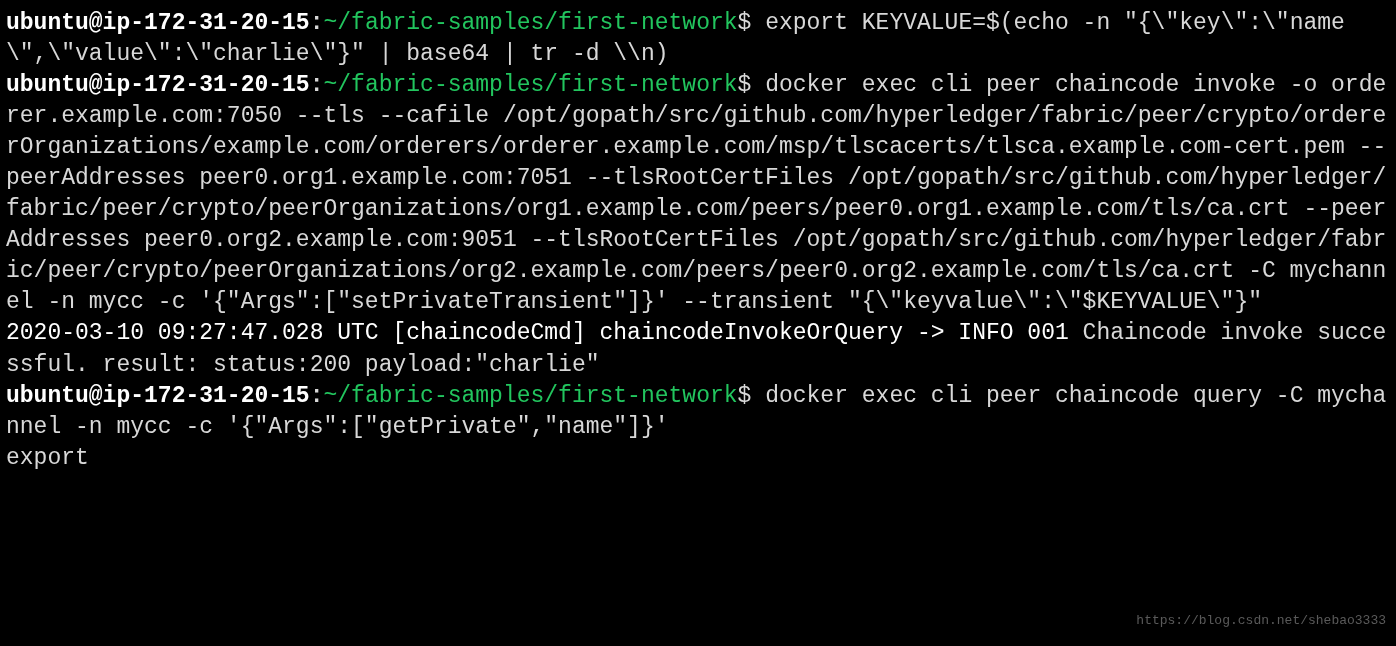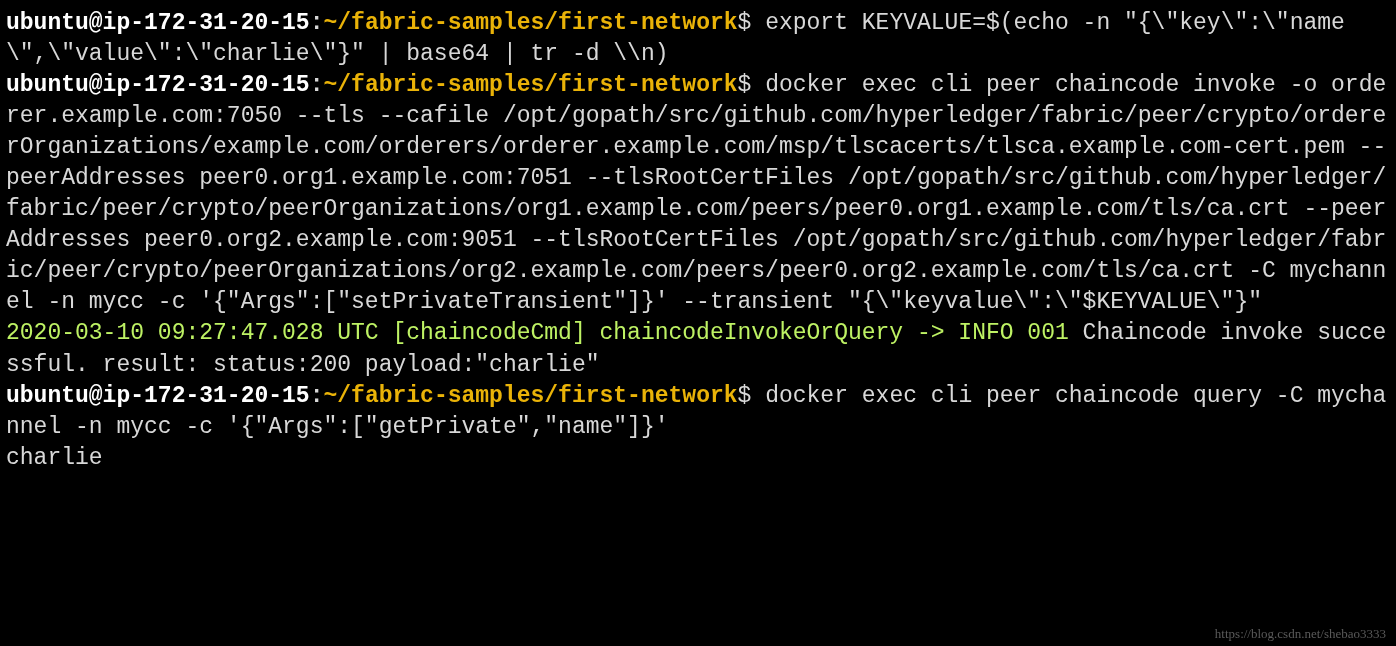--- a/index.html
+++ b/index.html
@@ -21,50 +21,50 @@
     }
     .terminal {
       white-space: pre-wrap;
       word-wrap: break-word;
     }
     .user {
       color: #ffffff;
       font-weight: bold;
     }
     .path {
-      color: #eab308;
-      font-weight: bold;
+      color: #22c55e;
+      font-weight: normal;
     }
     .colon {
       color: #d8d8d8;
       font-weight: bold;
     }
     .dollar {
       color: #d8d8d8;
     }
     .cmd {
       color: #d8d8d8;
     }
     .log-info {
-      color: #bef264;
+      color: #ffffff;
     }
     .output {
       color: #d8d8d8;
     }
     .watermark {
       position: absolute;
-      bottom: 3px;
+      bottom: 16px;
       right: 10px;
       color: #5a5a5a;
       font-size: 13px;
-      font-family: Liberation Serif, serif;
+      font-family: Liberation Mono, monospace;
     }
   </style>
 </head>
 <body>
 
 <div class="terminal"><span class="user">ubuntu@ip-172-31-20-15</span><span class="colon">:</span><span class="path">~/fabric-samples/first-network</span><span class="dollar">$</span><span class="cmd"> export KEYVALUE=$(echo -n "{\"key\":\"name\",\"value\":\"charlie\"}" | base64 | tr -d \\n)</span>
 <span class="user">ubuntu@ip-172-31-20-15</span><span class="colon">:</span><span class="path">~/fabric-samples/first-network</span><span class="dollar">$</span><span class="cmd"> docker exec cli peer chaincode invoke -o orderer.example.com:7050 --tls --cafile /opt/gopath/src/github.com/hyperledger/fabric/peer/crypto/ordererOrganizations/example.com/orderers/orderer.example.com/msp/tlscacerts/tlsca.example.com-cert.pem --peerAddresses peer0.org1.example.com:7051 --tlsRootCertFiles /opt/gopath/src/github.com/hyperledger/fabric/peer/crypto/peerOrganizations/org1.example.com/peers/peer0.org1.example.com/tls/ca.crt --peerAddresses peer0.org2.example.com:9051 --tlsRootCertFiles /opt/gopath/src/github.com/hyperledger/fabric/peer/crypto/peerOrganizations/org2.example.com/peers/peer0.org2.example.com/tls/ca.crt -C mychannel -n mycc -c '{"Args":["setPrivateTransient"]}' --transient "{\"keyvalue\":\"$KEYVALUE\"}"</span>
 <span class="log-info">2020-03-10 09:27:47.028 UTC [chaincodeCmd] chaincodeInvokeOrQuery -&gt; INFO 001</span><span class="output"> Chaincode invoke successful. result: status:200 payload:"charlie"</span>
 <span class="user">ubuntu@ip-172-31-20-15</span><span class="colon">:</span><span class="path">~/fabric-samples/first-network</span><span class="dollar">$</span><span class="cmd"> docker exec cli peer chaincode query -C mychannel -n mycc -c '{"Args":["getPrivate","name"]}'</span>
-<span class="output">charlie</span></div>
+<span class="output">export</span></div>
 
 <div class="watermark">https://blog.csdn.net/shebao3333</div>
 
 </body></html>

